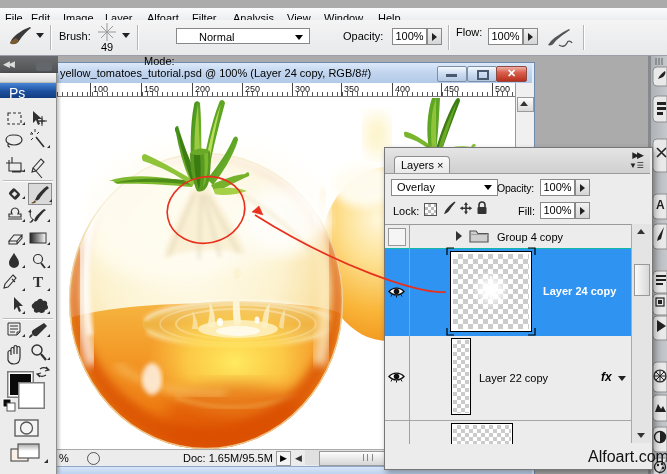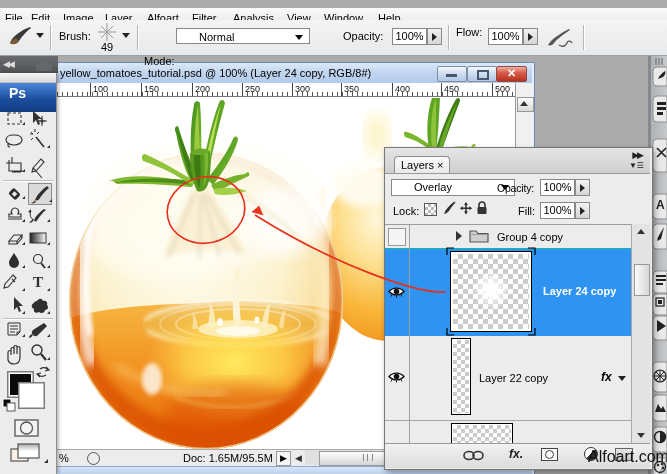--- a/index.html
+++ b/index.html
@@ -269,21 +269,21 @@
 
 <div class="abs" id="layers" style="left:384px;top:147px;width:267px;height:321px;background:#ececec;border:1px solid #777;box-shadow:2px 3px 6px rgba(0,0,0,.35);">
 
   <div class="abs" style="left:0;top:0;width:265px;height:25px;background:linear-gradient(#e5e5e5,#cfcfcf);border-bottom:1px solid #9a9a9a;">
     <div class="abs" style="left:9px;top:8px;width:56px;height:17px;background:linear-gradient(#fafafa,#e9e9e9);border:1px solid #8e8e8e;border-bottom:none;border-radius:4px 4px 0 0;font-size:11px;padding:2px 0 0 6px;box-sizing:border-box;white-space:nowrap;">Layers ×</div>
     <div class="abs" style="right:8px;top:2px;font-size:9px;color:#222;letter-spacing:-2px;">▶▶</div>
     <div class="abs" style="right:6px;top:13px;font-size:8px;color:#222;">▼☰</div>
   </div>
 
   <div class="abs" style="left:0;top:25px;width:265px;height:51px;">
-    <div class="vbox" style="left:6px;top:6px;width:100px;height:15px;line-height:15px;padding-left:22px;">Overlay
+    <div class="vbox" style="left:6px;top:6px;width:100px;height:15px;line-height:15px;padding-left:5px;">Overlay
       <span style="position:absolute;right:5px;top:5px;width:0;height:0;border-left:4px solid transparent;border-right:4px solid transparent;border-top:5px solid #000;"></span>
     </div>
     <span class="abs" style="left:112px;top:9px;font-size:10.5px;letter-spacing:-0.2px;">Opacity:</span>
     <div class="vbox" style="left:155px;top:6px;width:33px;height:15px;line-height:15px;text-align:center;">100%</div>
     <div class="arrbtn" style="left:190px;top:6px;width:13px;height:15px;">
         <span style="position:absolute;left:4px;top:4px;width:0;height:0;border-top:4px solid transparent;border-bottom:4px solid transparent;border-left:5px solid #222;"></span>
       </div>
     <span class="abs t11" style="left:8px;top:32px;">Lock:</span>
     <span class="abs" style="left:39px;top:30px;width:11px;height:11px;border:1px solid #555;background:repeating-conic-gradient(#bbb 0 25%,#fff 0 50%) 0 0/6px 6px;"></span>
     <svg class="abs" style="left:57px;top:28px;" width="14" height="15" viewBox="0 0 14 15">
@@ -363,34 +363,20 @@
 
     <div class="abs" style="left:24px;top:0;width:1px;height:219px;background:#a0a0a0;"></div>
   </div>
 
   <div class="abs" style="left:246px;top:76px;width:19px;height:219px;background:#e4e4e4;border-left:1px solid #aaa;">
     <div class="abs" style="left:2px;top:40px;width:14px;height:30px;background:linear-gradient(90deg,#fafafa,#d8d8d8);border:1px solid #999;"></div>
     <span class="abs" style="left:5px;top:5px;width:0;height:0;border-left:4px solid transparent;border-right:4px solid transparent;border-bottom:5px solid #333;"></span>
     <span class="abs" style="left:5px;bottom:5px;width:0;height:0;border-left:4px solid transparent;border-right:4px solid transparent;border-top:5px solid #333;"></span>
   </div>
 
-  <div class="abs" style="left:0;top:295px;width:265px;height:24px;background:linear-gradient(#f1f1f1,#dcdcdc);border-top:1px solid #9a9a9a;">
-    <svg class="abs" style="left:78px;top:6px;" width="22" height="11" viewBox="0 0 22 11">
-        <g fill="none" stroke="#333" stroke-width="1.6">
-          <ellipse cx="6" cy="5.5" rx="5" ry="4"></ellipse>
-          <ellipse cx="15" cy="5.5" rx="5" ry="4"></ellipse>
-        </g>
-      </svg>
-    <span class="abs" style="left:124px;top:3px;font-size:12px;font-weight:bold;font-style:italic;color:#222;">fx.</span>
-    <span class="abs" style="left:156px;top:4px;width:15px;height:11px;border:1px solid #444;background:#f8f8f8;">
-        <span style="position:absolute;left:3px;top:1px;width:7px;height:7px;border:1px solid #444;border-radius:50%;"></span>
-      </span>
-    <span class="abs" style="left:199px;top:3px;width:12px;height:12px;border:1px solid #333;border-radius:50%;background:linear-gradient(135deg,#fff 50%,#333 50%);"></span>
-    <span class="abs" style="left:230px;top:4px;width:16px;height:11px;background:linear-gradient(#e8e8e8,#c2c2c2);border:1px solid #666;"></span>
-  </div>
   <div class="abs" style="left:203px;top:300px;font-size:16px;color:#111;">Alfoart.com</div>
 </div>
 
 <svg class="abs" width="667" height="474" style="left:0;top:0;pointer-events:none;">
   <ellipse cx="206" cy="210" rx="39" ry="33" fill="none" stroke="#e8301c" stroke-width="1.6" transform="rotate(-12 206 210)"></ellipse>
   <path d="M446,292 C418,294 336,266 255,215 " fill="none" stroke="#e8301c" stroke-width="1.7"></path>
   <path d="M252,212 l11,3 -4,-9 z" fill="#e8301c" stroke="#e8301c" stroke-width="0.5"></path>
 </svg>
 
 <div class="abs" style="left:0;top:8px;width:667px;height:20px;background:linear-gradient(#fbfbfc,#e9ebee 70%,#dfe2e7);border-bottom:1px solid #b5b8bd;">
@@ -447,21 +433,21 @@
   <div class="sep" style="left:583px;top:5px;height:25px;"></div>
 </div>
 
 <div class="abs" style="left:0;top:56px;width:58px;height:17px;background:linear-gradient(#6a6c6f,#505254);">
   <span class="abs" style="left:3px;top:3px;color:#ddd;font-size:9px;letter-spacing:-2px;">◀◀</span>
   <span class="abs" style="left:36px;top:6px;width:16px;height:9px;background:#63666a;border-radius:2px;"></span>
 </div>
 
 <div class="abs" id="toolbar" style="left:0;top:73px;width:56px;height:401px;background:#ececec;border-right:1px solid #8e8e8e;box-shadow:2px 0 3px rgba(0,0,0,.25);">
   <div class="abs" style="left:0;top:0;width:56px;height:9px;background:linear-gradient(#f6f6f6,#dadada);border-bottom:1px solid #bbb;"></div>
-  <div class="abs" style="left:0;top:10px;width:56px;height:29px;background:linear-gradient(#4a86d8,#1c4f9e 55%,#123c80);color:#fff;font-weight:bold;font-size:14px;padding:2px 0 0 9px;box-sizing:border-box;">Ps</div>
+  <div class="abs" style="left:0;top:10px;width:56px;height:15px;background:linear-gradient(#4a86d8,#1c4f9e 55%,#123c80);color:#fff;font-weight:normal;font-size:14px;padding:2px 0 0 9px;box-sizing:border-box;">Ps</div>
   <svg width="56" height="370" viewBox="0 31 56 370" style="position:absolute;left:0;top:31px;">
     <g stroke="#303030" fill="none" stroke-width="1.3">
 
       <rect x="8" y="40" width="13" height="11" stroke-dasharray="3 2" stroke-width="1.1"></rect>
       <path d="M33,38 l0,12 3,-3 2,5 2,-1 -2,-5 4,0 z" fill="#303030" stroke="none"></path>
       <path d="M42,48 m0,0 l0,-3 m0,3 l3,0 m-3,0 l0,3 m0,-3 l-3,0 M42,43 l0,10 M37,48 l10,0" stroke-width="1"></path>
 
       <path d="M14,62 c5,0 8,2 8,5 c0,3 -4,5 -8,5 c-4,0 -8,-2 -8,-5 c0,-3 3,-5 7,-5 z M9,70 c-2,2 -1,4 1,4" stroke-width="1.2"></path>
       <path d="M36,64 l8,10" stroke-width="1.6"></path>
       <path d="M35,63 m-2,-2 l-2,-2 m6,2 l2,-2 m-6,6 l-2,2 m2,-6 l-3,0 m5,-2 l0,-3" stroke-width="1"></path>

